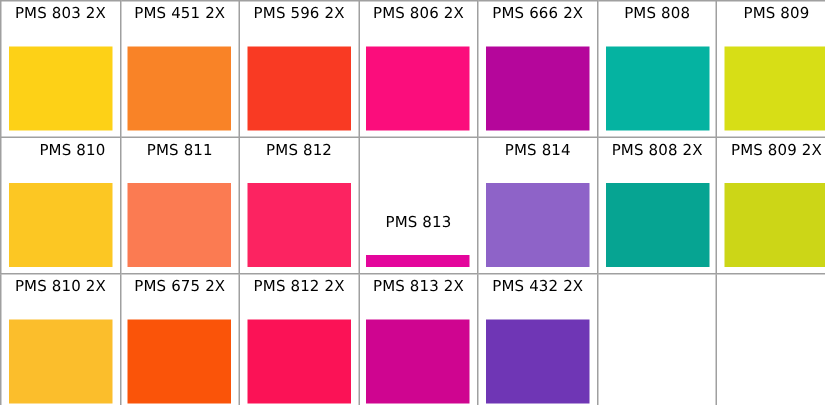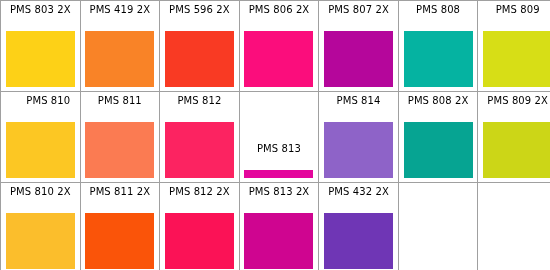--- a/index.html
+++ b/index.html
@@ -62,39 +62,39 @@
   <tbody>
     <tr>
       <td style="border-color: rgb(160, 160, 160);">
         <div class="cell-inner">
           <div class="swatch-label" style="color: rgb(0, 0, 0);">PMS 803 2X</div>
           <div class="swatch-chip" style="background-color: rgb(253, 209, 23);"></div>
         </div>
       </td>
       <td style="border-color: rgb(160, 160, 160);">
         <div class="cell-inner">
-          <div class="swatch-label" style="color: rgb(0, 0, 0);">PMS 419 2X</div>
+          <div class="swatch-label" style="color: rgb(0, 0, 0);">PMS 451 2X</div>
           <div class="swatch-chip" style="background-color: rgb(249, 131, 39);"></div>
         </div>
       </td>
       <td style="border-color: rgb(160, 160, 160);">
         <div class="cell-inner">
           <div class="swatch-label" style="color: rgb(0, 0, 0);">PMS 596 2X</div>
           <div class="swatch-chip" style="background-color: rgb(249, 58, 35);"></div>
         </div>
       </td>
       <td style="border-color: rgb(160, 160, 160);">
         <div class="cell-inner">
           <div class="swatch-label" style="color: rgb(0, 0, 0);">PMS 806 2X</div>
           <div class="swatch-chip" style="background-color: rgb(251, 13, 124);"></div>
         </div>
       </td>
       <td style="border-color: rgb(160, 160, 160);">
         <div class="cell-inner">
-          <div class="swatch-label" style="color: rgb(0, 0, 0);">PMS 807 2X</div>
+          <div class="swatch-label" style="color: rgb(0, 0, 0);">PMS 666 2X</div>
           <div class="swatch-chip" style="background-color: rgb(181, 6, 155);"></div>
         </div>
       </td>
       <td style="border-color: rgb(160, 160, 160);">
         <div class="cell-inner">
           <div class="swatch-label" style="color: rgb(0, 0, 0);">PMS 808</div>
           <div class="swatch-chip" style="background-color: rgb(5, 179, 161);"></div>
         </div>
       </td>
       <td style="border-color: rgb(160, 160, 160);">
@@ -150,21 +150,21 @@
     </tr>
     <tr>
       <td style="border-color: rgb(160, 160, 160);">
         <div class="cell-inner">
           <div class="swatch-label" style="color: rgb(0, 0, 0);">PMS 810 2X</div>
           <div class="swatch-chip" style="background-color: rgb(251, 190, 44);"></div>
         </div>
       </td>
       <td style="border-color: rgb(160, 160, 160);">
         <div class="cell-inner">
-          <div class="swatch-label" style="color: rgb(0, 0, 0);">PMS 811 2X</div>
+          <div class="swatch-label" style="color: rgb(0, 0, 0);">PMS 675 2X</div>
           <div class="swatch-chip" style="background-color: rgb(250, 84, 9);"></div>
         </div>
       </td>
       <td style="border-color: rgb(160, 160, 160);">
         <div class="cell-inner">
           <div class="swatch-label" style="color: rgb(0, 0, 0);">PMS 812 2X</div>
           <div class="swatch-chip" style="background-color: rgb(251, 18, 86);"></div>
         </div>
       </td>
       <td style="border-color: rgb(160, 160, 160);">

